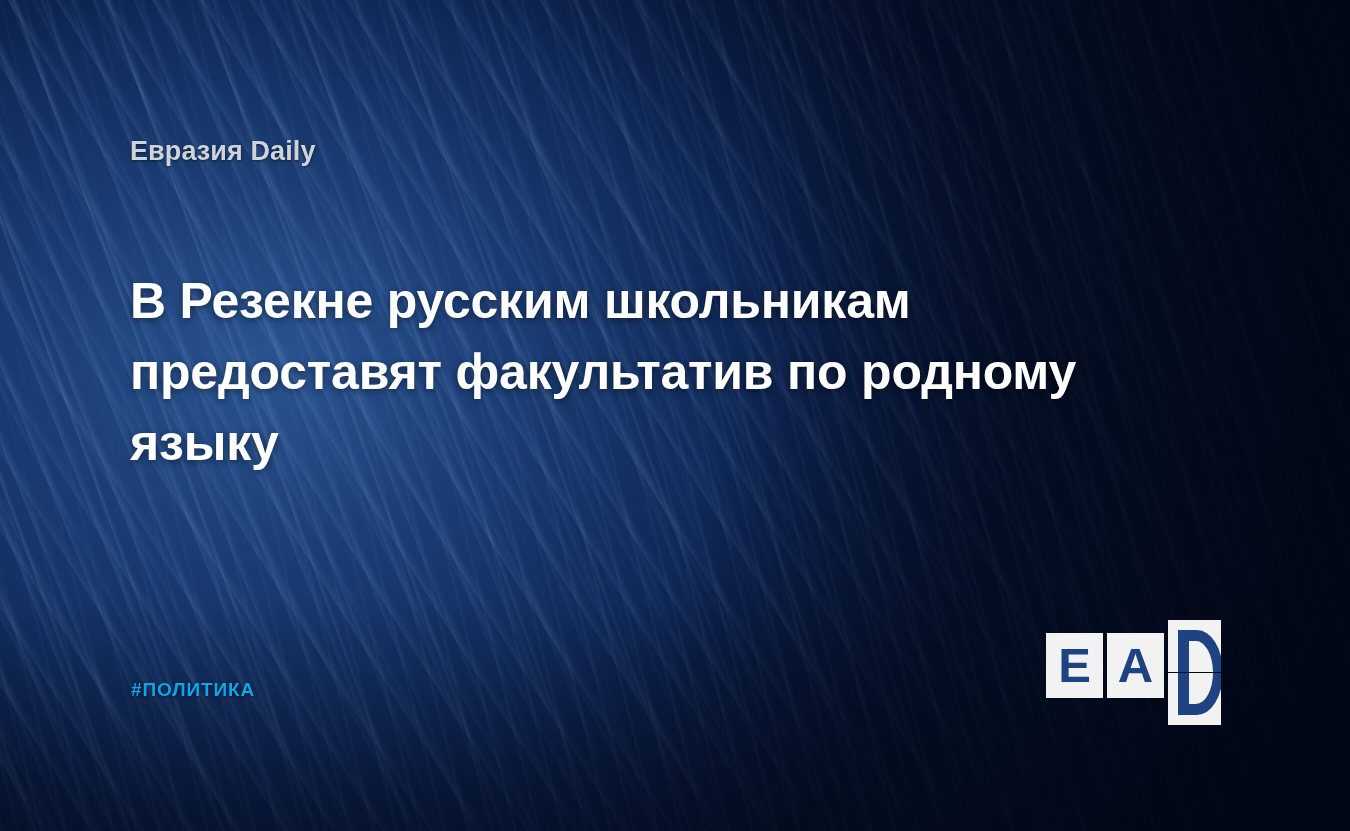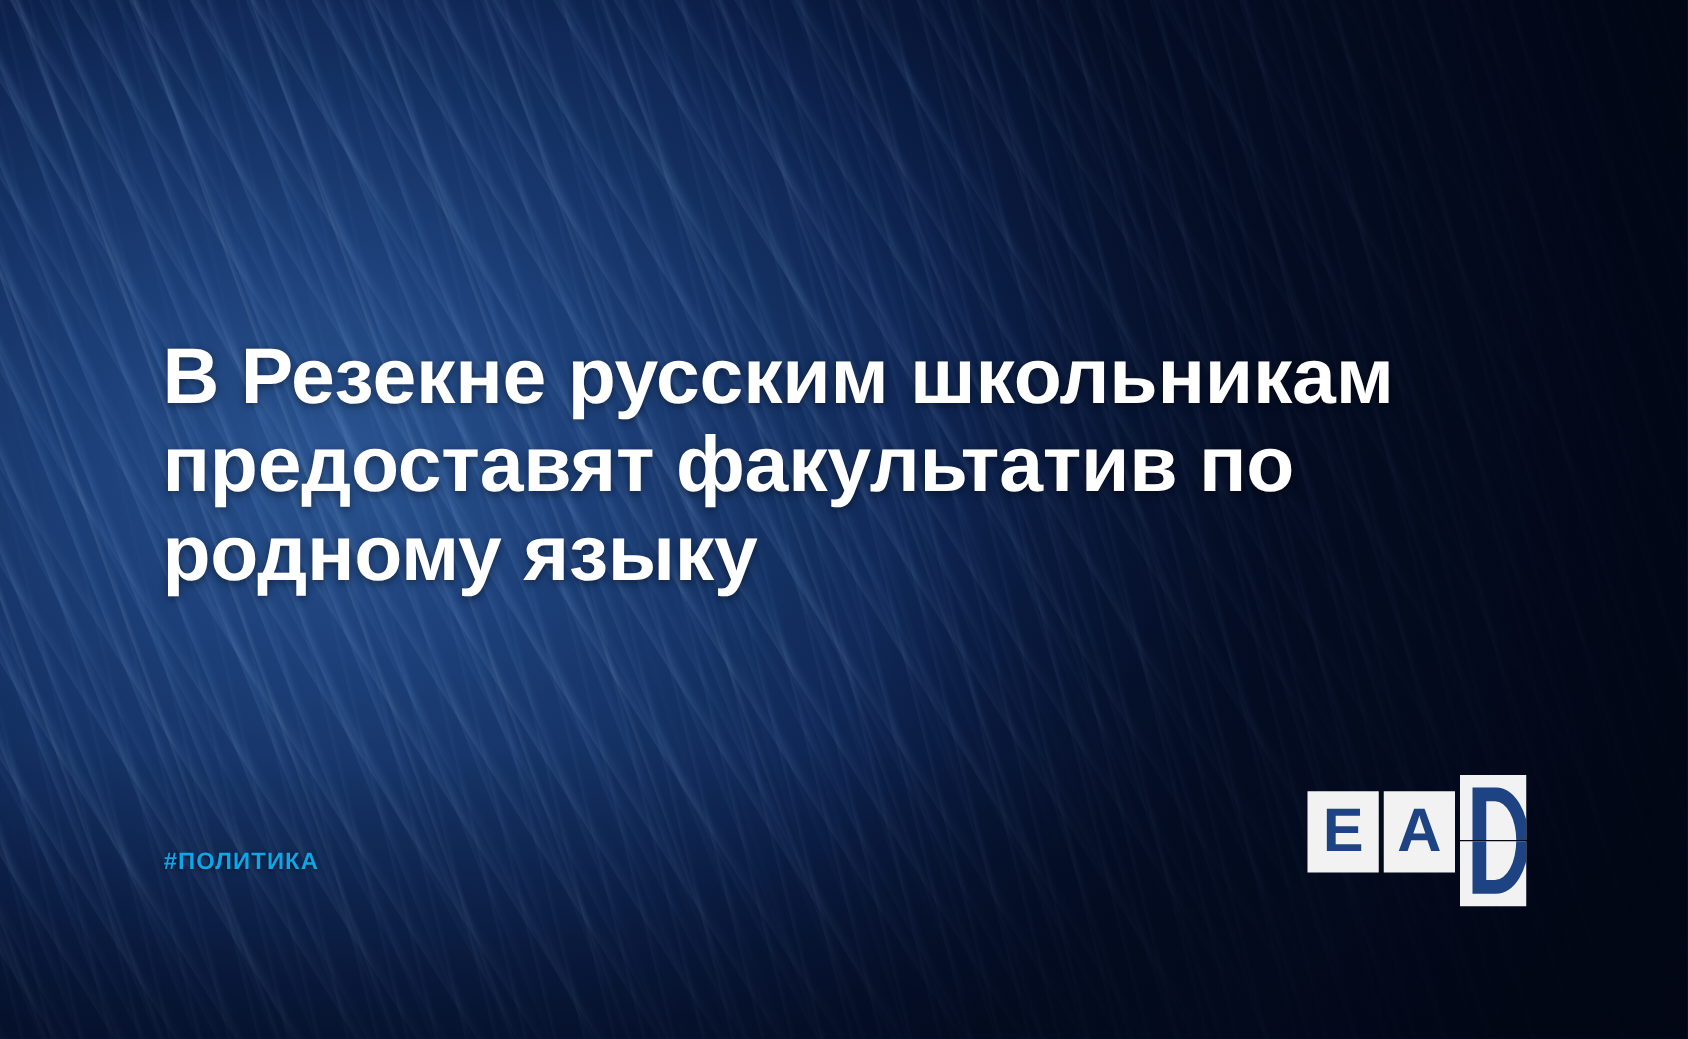--- a/index.html
+++ b/index.html
@@ -166,21 +166,21 @@
     text-shadow: 0 1px 3px rgba(0,0,0,0.55);
     white-space: nowrap;
   }
 
   .headline {
     position: absolute;
     left: 130px;
     top: 266px;
     width: 1060px;
     margin: 0;
-    font-size: 63px;
+    font-size: 50px;
     line-height: 71px;
     font-weight: bold;
     color: #ffffff;
     letter-spacing: -0.2px;
     text-shadow: 0 2px 7px rgba(0,0,0,0.45);
   }
 
   .tag {
     position: absolute;
     left: 131px;
@@ -258,20 +258,21 @@
     <span class="t4"></span>
     <span class="t5"></span>
   </div>
 
   <div class="trails-right"></div>
   <div class="bg-corner-dark"></div>
   <div class="bg-vignette"></div>
 
   <div class="content">
 
+    <div class="brand">Евразия Daily</div>
 
     <h1 class="headline">В Резекне русским школьникам предоставят факультатив по родному языку</h1>
 
     <div class="tag">#ПОЛИТИКА</div>
 
     <div class="logo">
 
       <div class="logo-tile tile-e">
         <span class="logo-letter">E</span>
       </div>

